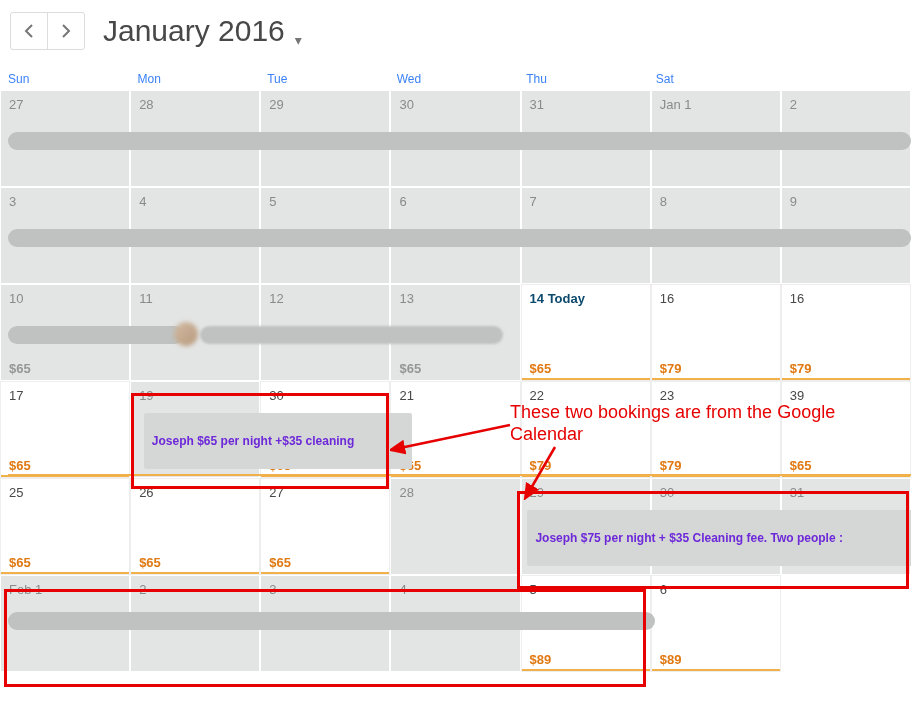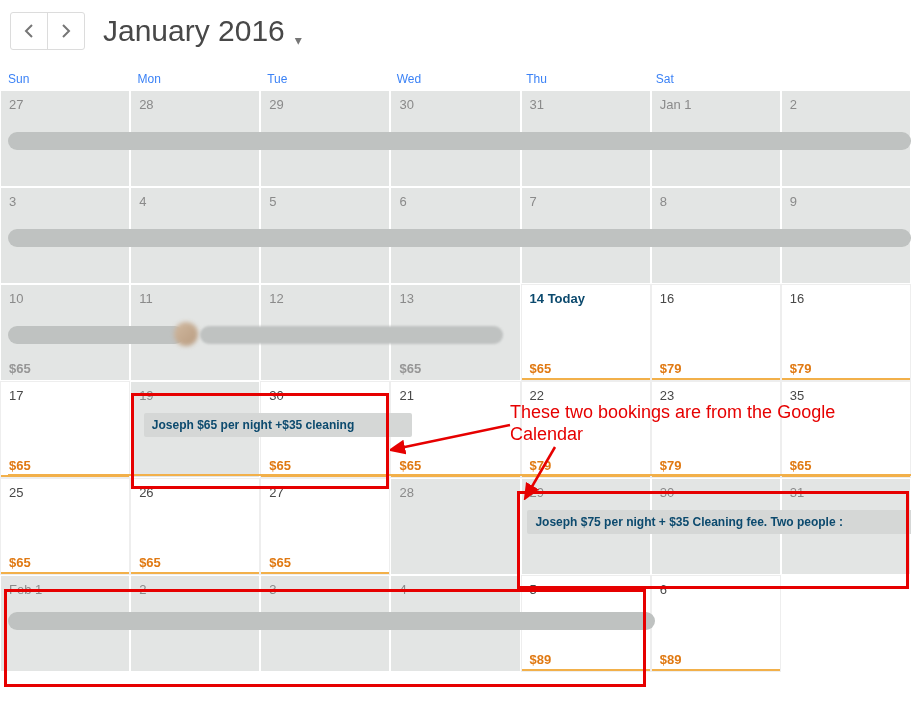--- a/index.html
+++ b/index.html
@@ -17,21 +17,21 @@
   .cell.open{background:#fff;border:1px solid #eee}
   .cell.open .num{color:#484848}
   .cell .num{position:absolute;top:6px;left:8px;font-size:13px;color:#8a8a8a}
   .cell .num strong{font-weight:700;color:#0c4a6e}
   .cell .price{position:absolute;bottom:4px;left:8px;font-size:13px;font-weight:600;color:#e07912}
   .cell .price.g{color:#969696}
   .cell .orangebar{position:absolute;left:0;right:0;bottom:0;height:2px;background:#f2b04a}
   
   .overlay{position:absolute;left:8px;right:8px;pointer-events:none}
   .bar{position:absolute;height:18px;border-radius:9px;background:#bfc2c1}
-  .bar.label{height:24px;border-radius:2px;display:flex;align-items:center;padding:0 8px;font-size:12px;font-weight:600;color:#0c4a6e;background:#d5d7d6}
+  .bar.label{height:24px;border-radius:2px;display:flex;align-items:center;padding:16px 8px;font-size:12px;font-weight:600;color:#6d28d9;background:#d5d7d6}
   .avatar{position:absolute;width:24px;height:24px;border-radius:50%;background:linear-gradient(135deg,#d0b9a0,#b89b7f);filter:blur(2px)}
   .pill{position:absolute;height:18px;border-radius:9px;background:#bfc2c1;filter:blur(1px)}
   
   .annot{position:absolute;inset:0;pointer-events:none}
   .redbox{position:absolute;border:3px solid #e60000;box-sizing:border-box}
   .redtext{position:absolute;color:#e60000;font-size:18px;line-height:22px;font-family:Liberation Sans, sans-serif}
   svg.arrow{position:absolute}
 </style>
 </head>
 <body>
@@ -160,21 +160,21 @@
         <div class="num">22</div>
         <div class="price">$79</div>
         <div class="orangebar"></div>
       </div>
       <div class="cell open">
         <div class="num">23</div>
         <div class="price">$79</div>
         <div class="orangebar"></div>
       </div>
       <div class="cell open">
-        <div class="num">35</div>
+        <div class="num">39</div>
         <div class="price">$65</div>
         <div class="orangebar"></div>
       </div>
       <div class="cell open">
         <div class="num">25</div>
         <div class="price">$65</div>
         <div class="orangebar"></div>
       </div>
       <div class="cell open">
         <div class="num">26</div>

